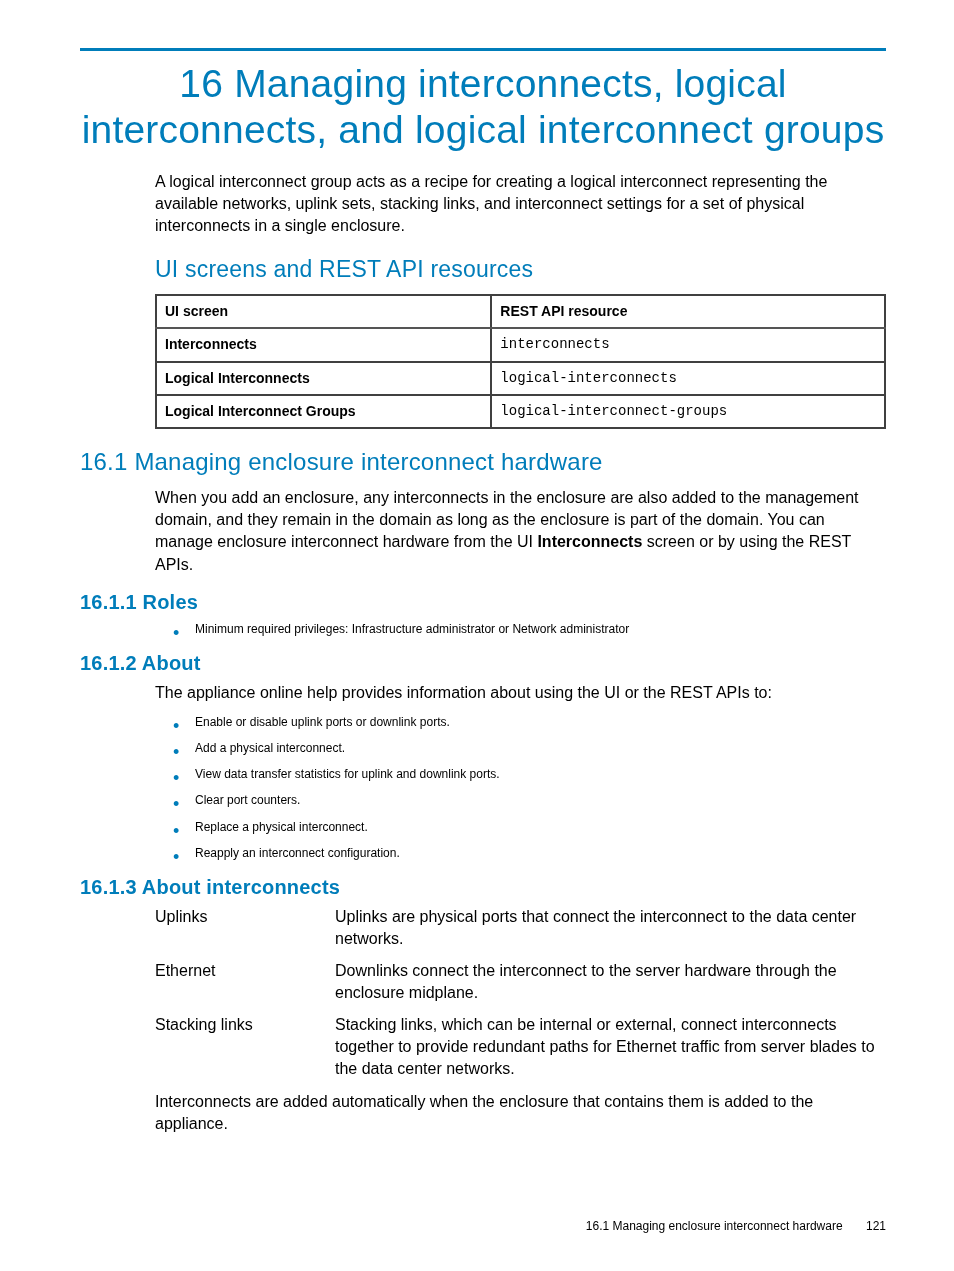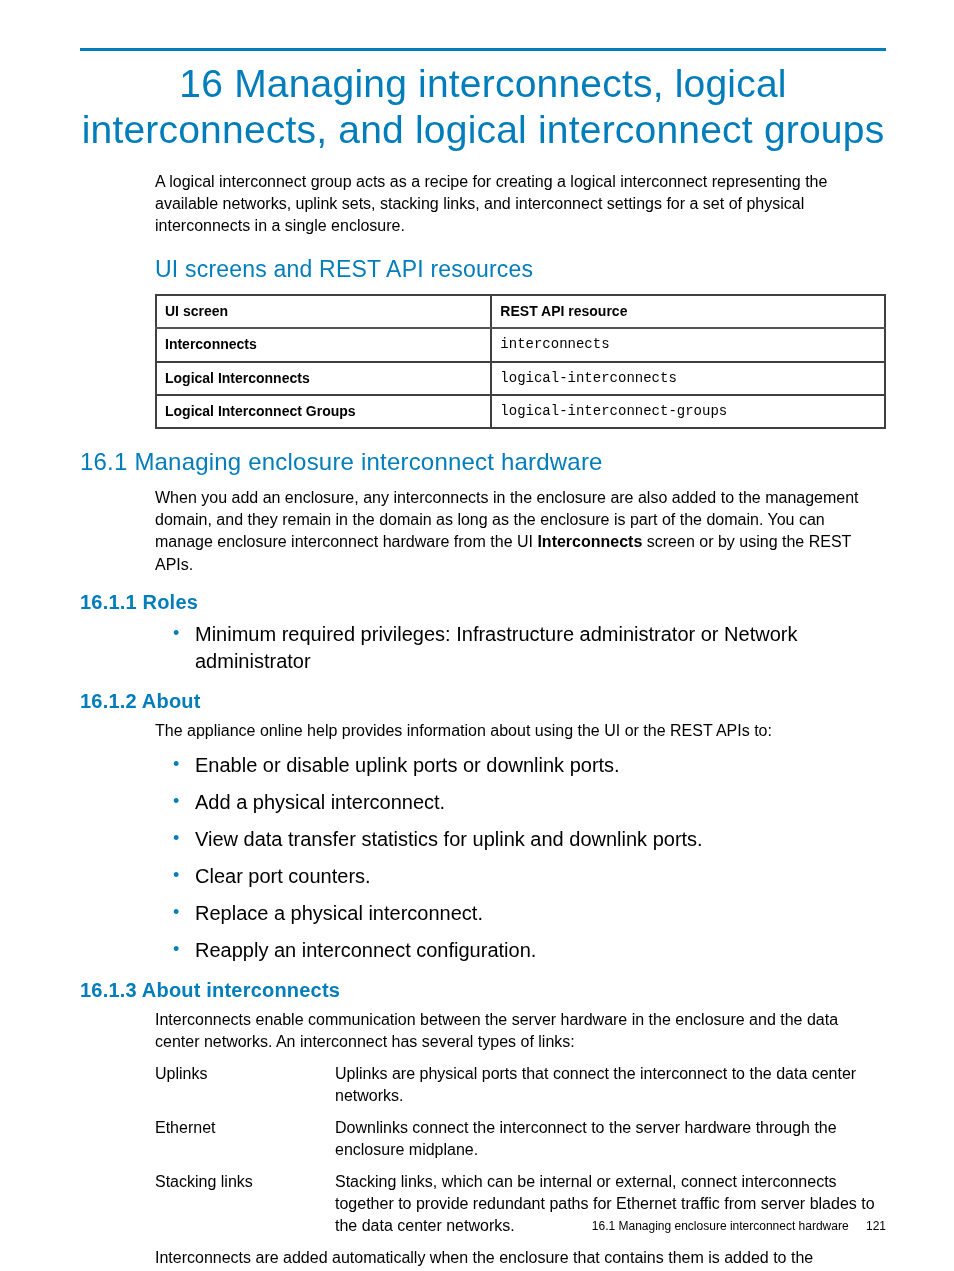--- a/index.html
+++ b/index.html
@@ -33,34 +33,34 @@
     font-size:14px;
   }
   table.api th,table.api td{
     border:2px solid #404040;padding:6px 8px;text-align:left;vertical-align:top;
   }
   table.api thead th{font-weight:700;border-bottom:2px solid #555;}
   table.api tbody td:first-child{font-weight:700;}
   table.api tbody td:last-child{font-family:"Courier New",monospace;font-weight:400;font-size:14px;}
   ul.bul{margin:6px 0 10px 0;padding-left:40px;list-style:none;}
   ul.bul li{
-    position:relative;margin:0 0 10px 0;font-size:20px;line-height:1.35;font-weight:300;
+    position:relative;margin:0 0 10px 0;font-size:12px;line-height:1.35;font-weight:300;
   }
   ul.bul li::before{
     content:"•";color:#007dba;position:absolute;left:-22px;top:0;font-size:18px;
   }
   .deflist{margin-left:75px;font-size:16px;line-height:1.38;font-weight:300;}
   .defrow{display:flex;margin-bottom:10px;}
   .defterm{flex:0 0 180px;}
   .defdesc{flex:1;}
   .footer{
     position:absolute;bottom:38px;right:68px;
     font-size:12px;font-weight:300;color:#000;
   }
-  .footer .pnum{margin-left:14px;}
+  .footer .pnum{margin-left:20px;}
 </style>
 </head>
 <body>
 
 <div class="page">
   <div class="rule"></div>
 
   <h1 class="h1">16 Managing interconnects, logical interconnects, and logical interconnect groups</h1>
 
   <div class="body">
@@ -114,23 +114,20 @@
       <li>Enable or disable uplink ports or downlink ports.</li>
       <li>Add a physical interconnect.</li>
       <li>View data transfer statistics for uplink and downlink ports.</li>
       <li>Clear port counters.</li>
       <li>Replace a physical interconnect.</li>
       <li>Reapply an interconnect configuration.</li>
     </ul>
   </div>
 
   <h3 class="h3">16.1.3 About interconnects</h3>
-  <div class="body">
-    <p>Interconnects enable communication between the server hardware in the enclosure and the data center networks. An interconnect has several types of links:</p>
-  </div>
   <div class="deflist">
     <div class="defrow">
       <div class="defterm">Uplinks</div>
       <div class="defdesc">Uplinks are physical ports that connect the interconnect to the data center networks.</div>
     </div>
     <div class="defrow">
       <div class="defterm">Ethernet</div>
       <div class="defdesc">Downlinks connect the interconnect to the server hardware through the enclosure midplane.</div>
     </div>
     <div class="defrow">

